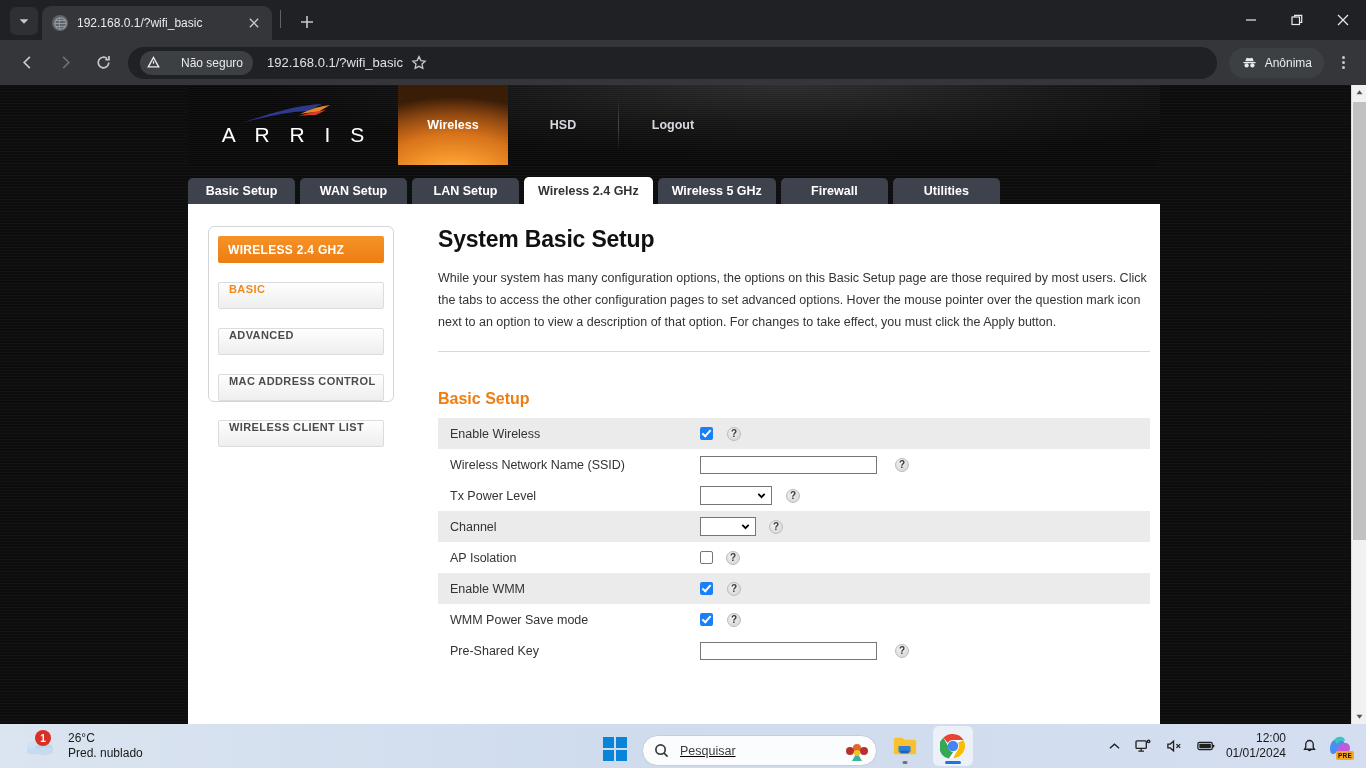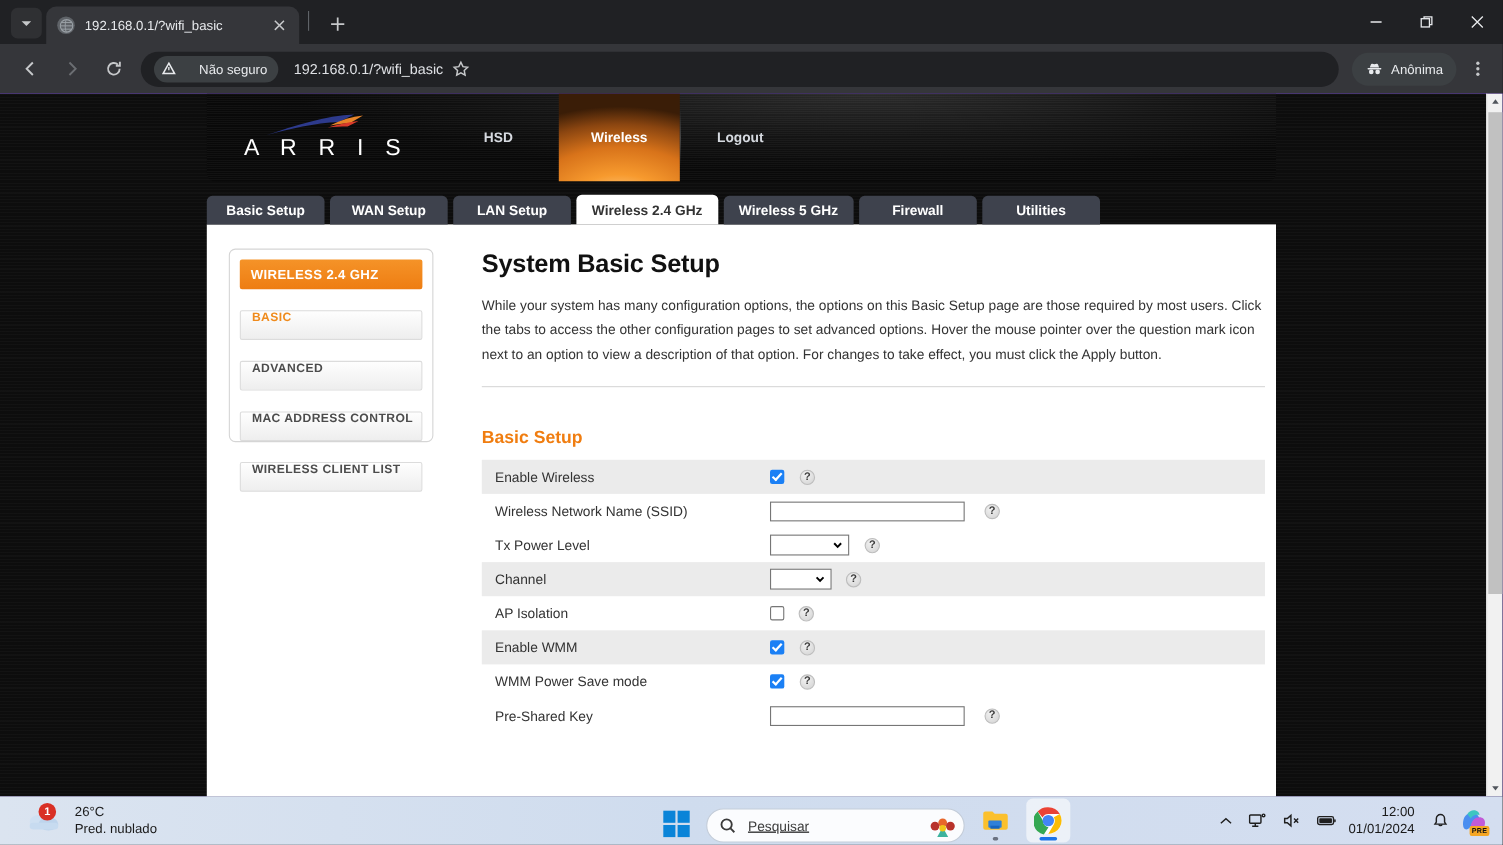--- a/index.html
+++ b/index.html
@@ -67,21 +67,21 @@
     padding:0 12px; flex:0 0 auto; margin:0 4px;
   }
   .incognito svg { width:17px; height:17px; fill:#e8eaed; margin-right:7px; }
   .incognito span { color:#e8eaed; font-size:12px; white-space:nowrap; }
   .menubtn { width:30px; height:32px; display:flex; flex-direction:column; align-items:center; justify-content:center; flex:0 0 auto; }
   .menubtn i { width:3px; height:3px; border-radius:50%; background:#c6c8ca; margin:1px 0; display:block; }
 
   
   .viewport {
     position:absolute; top:85px; left:0; width:1366px; height:639px;
-    background:#8b5cf6;
+    background:#4c1d95;
     overflow:hidden;
   }
   .pagebg {
     position:absolute; inset:0;
     background:
       repeating-linear-gradient(to bottom, rgba(255,255,255,.022) 0px, rgba(255,255,255,.022) 1px, transparent 1px, transparent 3px),
       #0d0d0d;
   }
 
   
@@ -360,25 +360,25 @@
       <div class="sitehead">
         <div class="logo">
           <svg class="logo-swoosh" viewBox="0 0 110 22">
             <path d="M4 20 C30 11, 58 2, 84 1 L70 8 C48 9, 26 14, 4 20 Z" fill="#2d3a8c"></path>
             <path d="M62 11 C72 6, 82 3, 92 2 L80 9 C74 9, 68 10, 62 11 Z" fill="#e8852a"></path>
             <path d="M60 13 C70 10, 79 8, 88 7 L78 12 C72 12, 66 12, 60 13 Z" fill="#d93a2b"></path>
           </svg>
           <span class="logo-text">A R R I S</span>
         </div>
         <div class="nav">
+          <div class="navitem active">
+            <span>Wireless</span>
+          </div>
           <div class="navitem">
             <span>HSD</span>
-          </div>
-          <div class="navitem active">
-            <span>Wireless</span>
           </div>
           <div class="navitem sep">
             <span>Logout</span>
           </div>
         </div>
       </div>
 
       <div class="tabsrow">
         <div class="sitetab">
             <span>Basic Setup</span>

